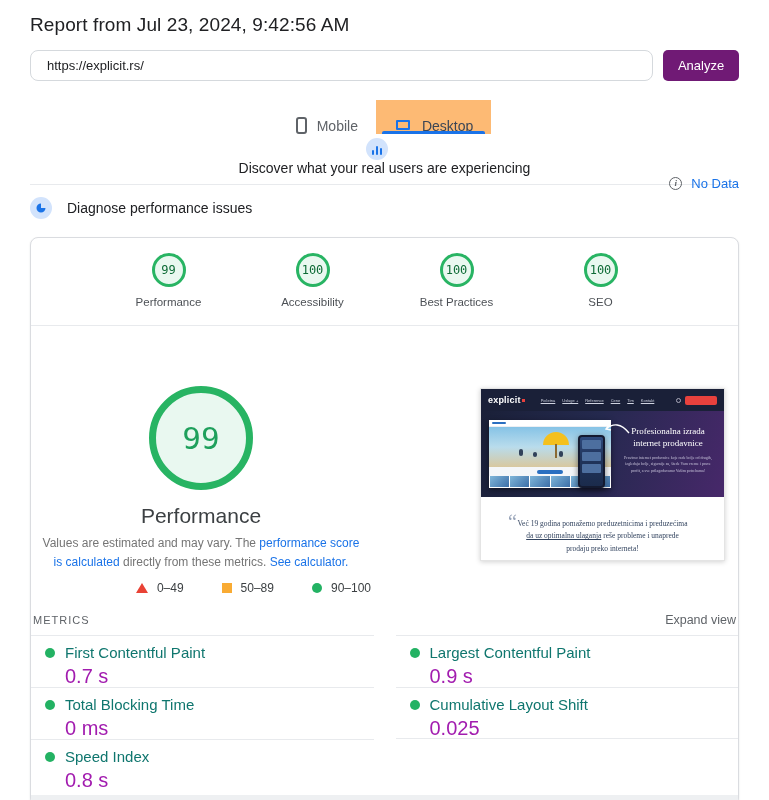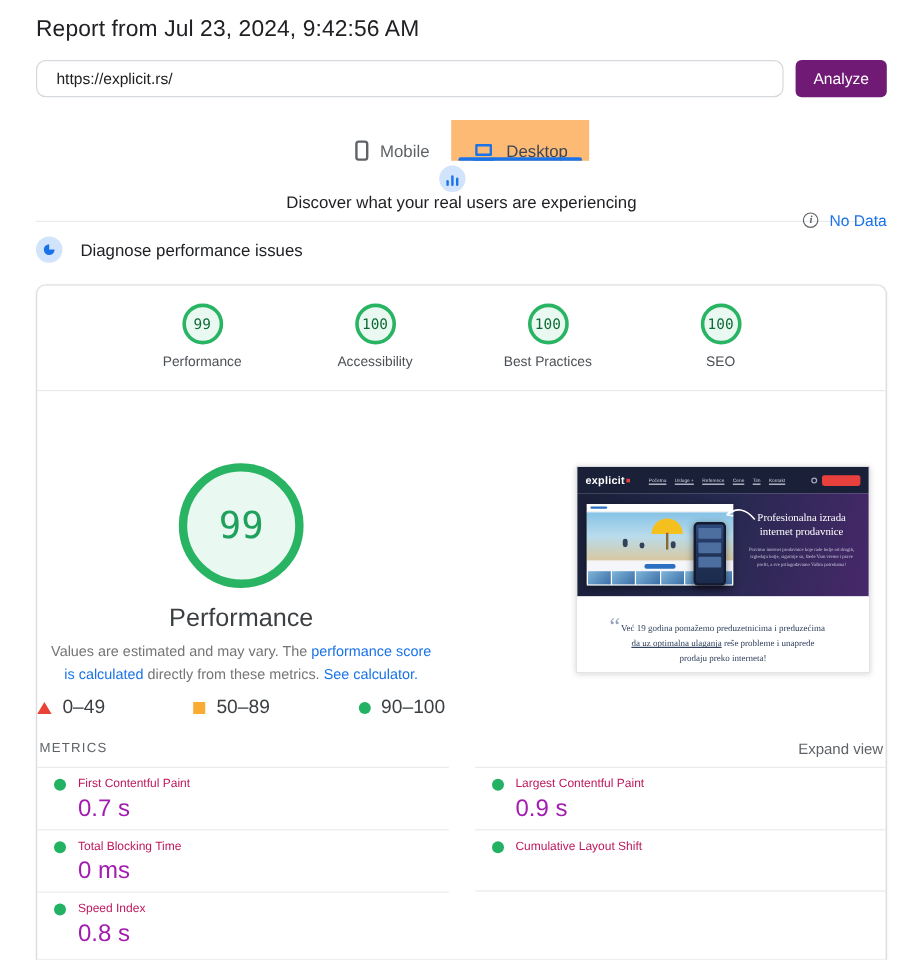--- a/index.html
+++ b/index.html
@@ -50,21 +50,21 @@
   .score-label { margin-top:9px; font-size:11.5px; color:#4d5156; }
 
   .gauge-section { display:flex; padding:60px 0 14px; }
   .gauge-col { width:340px; text-align:center; flex:none; }
   .big-ring { width:104px; height:104px; border-radius:50%; border:7px solid #28b463; background:#e9f8f0;
     display:flex; align-items:center; justify-content:center; margin:0 auto;
     font-family:"DejaVu Sans Mono",monospace; font-size:31px; color:#1fa05c; }
   .gauge-title { font-size:21px; font-weight:400; color:#3c4043; margin-top:14px; }
   .gauge-desc { font-size:12px; color:#757575; line-height:1.6; margin:6px auto 0; width:320px; }
   .gauge-desc a { color:#1a73e8; text-decoration:none; cursor:pointer; }
-  .legend { display:flex; justify-content:space-between; gap:38px; margin-top:9px; font-size:16px; color:#3c4043; }
+  .legend { display:flex; justify-content:flex-end; gap:38px; margin-top:9px; font-size:12px; color:#3c4043; }
   .legend-item { display:flex; align-items:center; gap:9px; }
   .tri { width:0; height:0; border-left:6px solid transparent; border-right:6px solid transparent; border-bottom:10px solid #e94235; }
   .sq { width:10px; height:10px; background:#f9ab33; }
   .ci { width:10px; height:10px; border-radius:50%; background:#23b263; }
 
   .thumb-col { margin-left:80px; margin-top:2px; flex:none;padding-left:29px; }
   .thumb { width:245px; height:173px; border:1px solid #e4e4e4; box-shadow:0 1px 5px rgba(0,0,0,.18);
     background:#fff; position:relative; overflow:hidden; cursor:pointer; }
   .t-header { height:22px; background:#1a2038; display:flex; align-items:center; padding:0 7px; }
   .t-logo { color:#fff; font-weight:bold; font-size:9px; letter-spacing:.2px; }
@@ -102,21 +102,21 @@
     font-size:7.5px; color:#33445f; line-height:1.65; }
   .t-quote .qlink { text-decoration:underline; }
 
   .metrics-head { display:flex; justify-content:space-between; align-items:center; padding:4px 2px 8px; }
   .metrics-label { font-size:11px; letter-spacing:1px; color:#5f6368; }
   .expand-view { font-size:12.5px; color:#5f6368; cursor:pointer; }
   .metrics-grid { display:flex; gap:22px; }
   .mcol { flex:1; }
   .metric { border-top:1px solid #e8eaed; padding:8px 0 8px 14px; height:52px; }
   .metric.mlast { border-bottom:1px solid #e8eaed; }
-  .metric-top { display:flex; align-items:center; gap:10px; font-size:10px; color:#be185d; }
+  .metric-top { display:flex; align-items:center; gap:10px; font-size:15px; color:#0f766e; }
   .dot { width:10px; height:10px; border-radius:50%; background:#23b263; flex:none; }
   .metric-value { font-size:20px; color:#a21caf; margin:4px 0 16px 20px; }
   .bottom-strip { height:10px; background:#eef0f2; margin-top:4px; }
 </style>
 </head>
 <body>
 
 <div class="container">
   <h1 class="report-title">Report from Jul 23, 2024, 9:42:56 AM</h1>
   <div class="url-row">
@@ -303,18 +303,19 @@
           <span class="dot"></span>
           <span>Largest Contentful Paint</span>
         </div>
         <div class="metric-value">0.9 s</div>
       </div>
       <div class="metric mlast">
         <div class="metric-top">
           <span class="dot"></span>
           <span>Cumulative Layout Shift</span>
         </div>
+        <div class="metric-value">0.025</div>
       </div>
     </div>
   </div>
 
   <div class="bottom-strip"></div>
 </div>
 
 </body></html>

